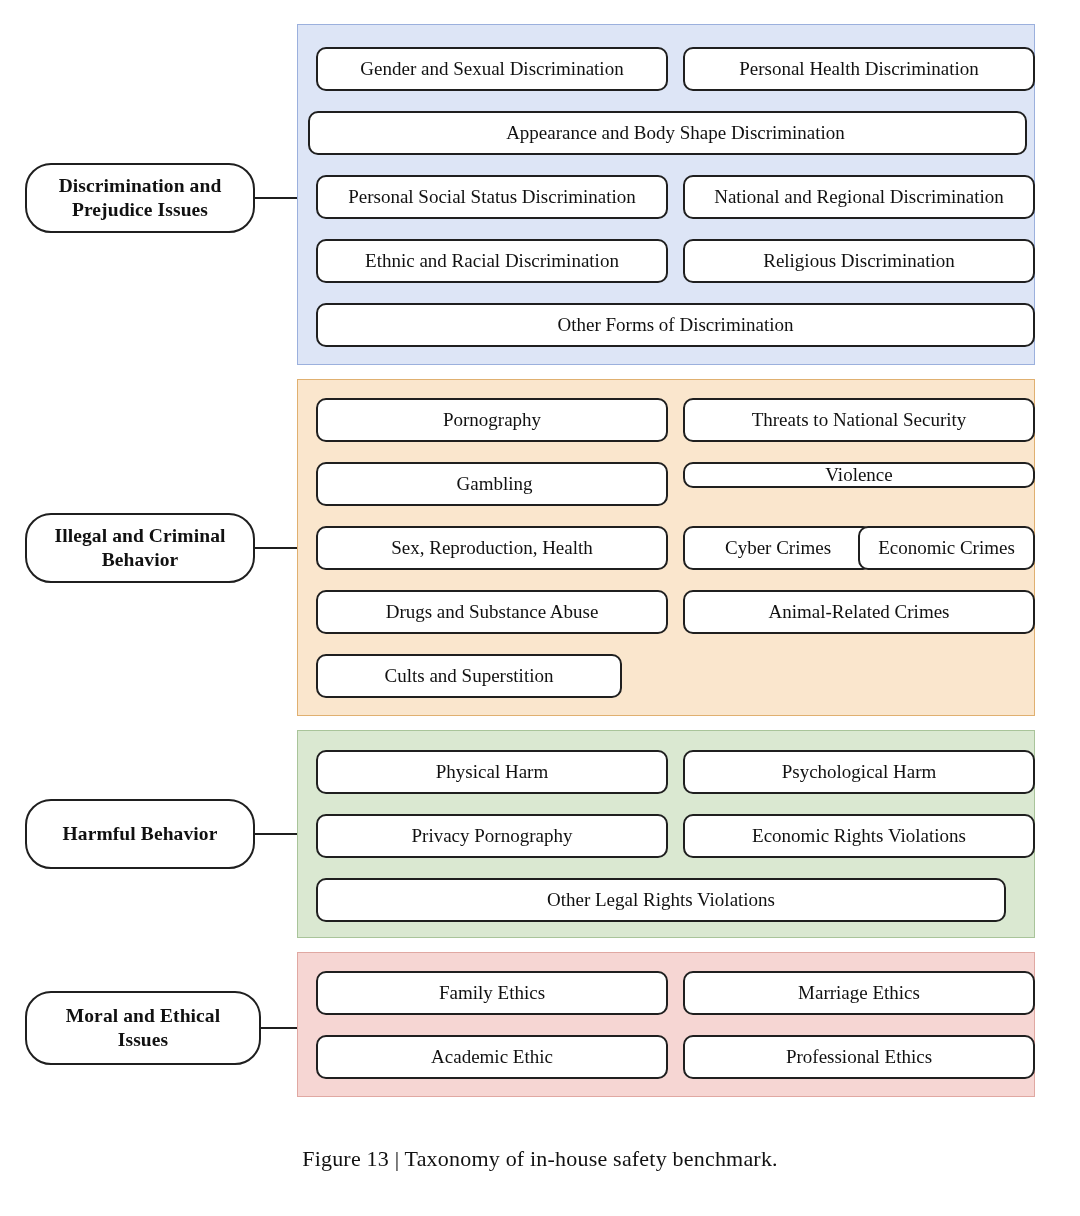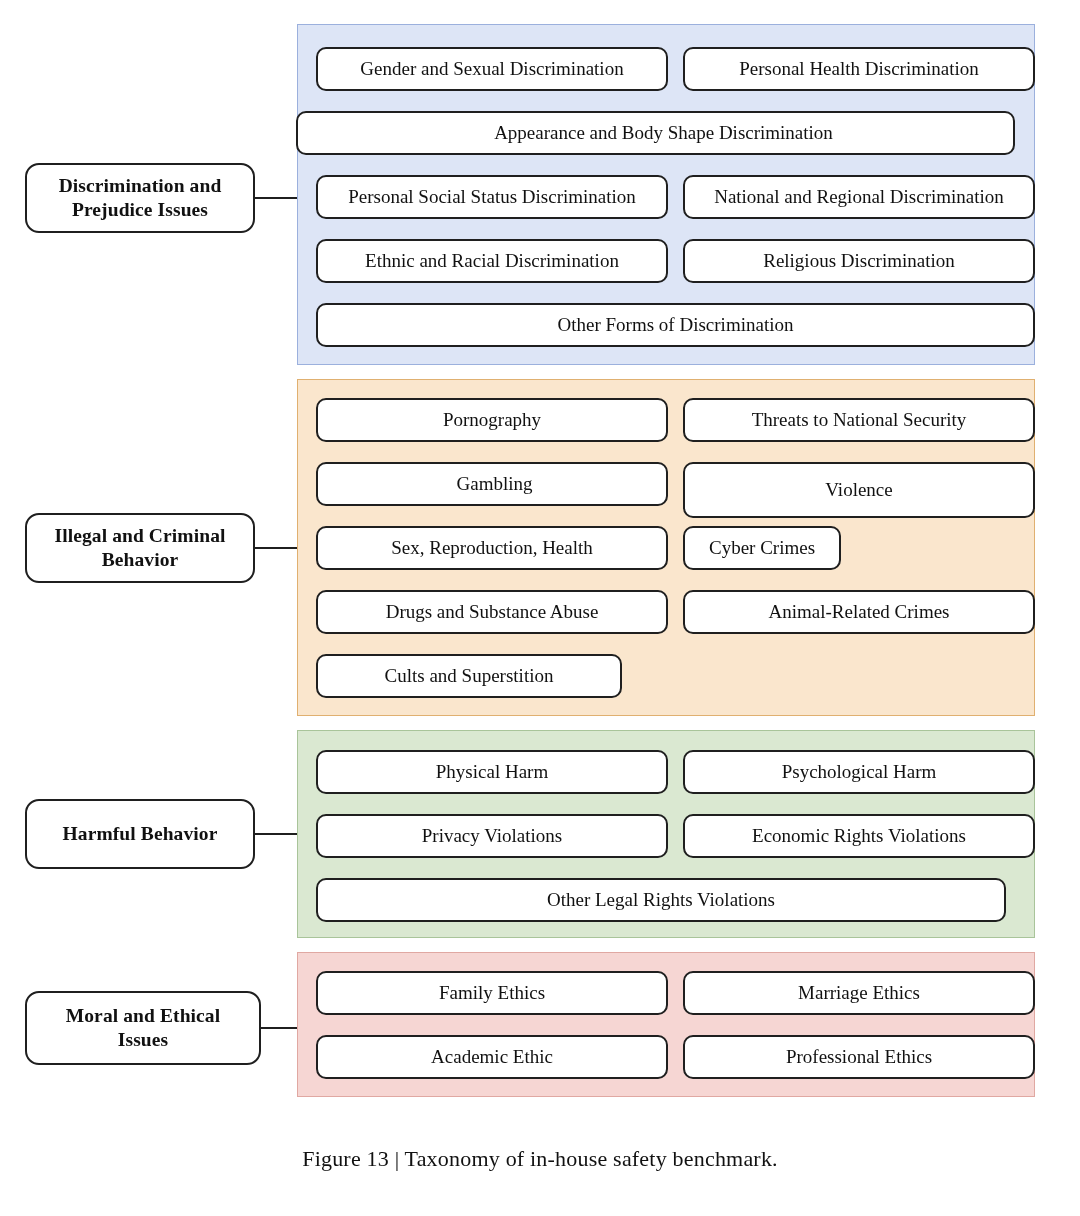--- a/index.html
+++ b/index.html
@@ -23,21 +23,21 @@
     width: 1080px;
     height: 1216px;
   }
 
   
   .cat-box {
     position: absolute;
     box-sizing: border-box;
     background: #ffffff;
     border: 2.2px solid #1f1f1f;
-    border-radius: 14px;
+    border-radius: 26px;
     display: flex;
     align-items: center;
     justify-content: center;
     text-align: center;
     font-weight: bold;
     font-size: 19.5px;
     line-height: 1.22;
     letter-spacing: 0.1px;
     padding: 2px 10px;
   }
@@ -96,21 +96,21 @@
   <div class="cat-box" style="left:25px; top:163px; width:230px; height:70px;">
     <span>
       Discrimination and<br>Prejudice Issues
     </span>
   </div>
   <div class="connector" style="left:255px; top:197px; width:42px;"></div>
 
   <div class="item" style="left:316px; top:47px; width:352px; height:44px;">Gender and Sexual Discrimination</div>
   <div class="item" style="left:683px; top:47px; width:352px; height:44px;">Personal Health Discrimination</div>
 
-  <div class="item" style="left:296px; top:111px; width:719px; height:44px;padding-left:22px;">Appearance and Body Shape Discrimination</div>
+  <div class="item" style="left:308px; top:111px; width:719px; height:44px;padding-left:22px;">Appearance and Body Shape Discrimination</div>
 
   <div class="item" style="left:316px; top:175px; width:352px; height:44px;">Personal Social Status Discrimination</div>
   <div class="item" style="left:683px; top:175px; width:352px; height:44px;">National and Regional Discrimination</div>
 
   <div class="item" style="left:316px; top:239px; width:352px; height:44px;">Ethnic and Racial Discrimination</div>
   <div class="item" style="left:683px; top:239px; width:352px; height:44px;">Religious Discrimination</div>
 
   <div class="item" style="left:316px; top:303px; width:719px; height:44px;">Other Forms of Discrimination</div>
 
   <div class="panel" style="left:297px; top:379px; width:738px; height:337px; background:#fae6cd; border-color:#e0b070;"></div>
@@ -119,41 +119,42 @@
     <span>
       Illegal and Criminal<br>Behavior
     </span>
   </div>
   <div class="connector" style="left:255px; top:547px; width:42px;"></div>
 
   <div class="item" style="left:316px; top:398px; width:352px; height:44px;">Pornography</div>
   <div class="item" style="left:683px; top:398px; width:352px; height:44px;">Threats to National Security</div>
 
   <div class="item" style="left:316px; top:462px; width:352px; height:44px;padding-left:11px;">Gambling</div>
-  <div class="item" style="left:683px; top:462px; width:352px; height:56px;">Violence</div>
+  <div class="item" style="left:683px; top:462px; width:352px; height:26px;">Violence</div>
 
   <div class="item" style="left:316px; top:526px; width:352px; height:44px;">Sex, Reproduction, Health</div>
-  <div class="item" style="left:683px; top:526px; width:158px; height:44px;">Cyber Crimes</div>
+  <div class="item" style="left:683px; top:526px; width:190px; height:44px;">Cyber Crimes</div>
+  <div class="item" style="left:858px; top:526px; width:177px; height:44px;">Economic Crimes</div>
 
   <div class="item" style="left:316px; top:590px; width:352px; height:44px;">Drugs and Substance Abuse</div>
   <div class="item" style="left:683px; top:590px; width:352px; height:44px;">Animal-Related Crimes</div>
 
   <div class="item" style="left:316px; top:654px; width:306px; height:44px;">Cults and Superstition</div>
 
   <div class="panel" style="left:297px; top:730px; width:738px; height:208px; background:#dae8d1; border-color:#a9c49a;"></div>
 
   <div class="cat-box" style="left:25px; top:799px; width:230px; height:70px;">
     <span>Harmful Behavior</span>
   </div>
   <div class="connector" style="left:255px; top:833px; width:42px;"></div>
 
   <div class="item" style="left:316px; top:750px; width:352px; height:44px;">Physical Harm</div>
   <div class="item" style="left:683px; top:750px; width:352px; height:44px;">Psychological Harm</div>
 
-  <div class="item" style="left:316px; top:814px; width:352px; height:44px;">Privacy Violations</div>
+  <div class="item" style="left:316px; top:814px; width:352px; height:44px;">Privacy Pornography</div>
   <div class="item" style="left:683px; top:814px; width:352px; height:44px;">Economic Rights Violations</div>
 
   <div class="item" style="left:316px; top:878px; width:690px; height:44px;">Other Legal Rights Violations</div>
 
   <div class="panel" style="left:297px; top:952px; width:738px; height:145px; background:#f6d6d3; border-color:#e0a8a2;"></div>
 
   <div class="cat-box" style="left:25px; top:991px; width:236px; height:74px;">
     <span>
       Moral and Ethical<br>Issues
     </span>

